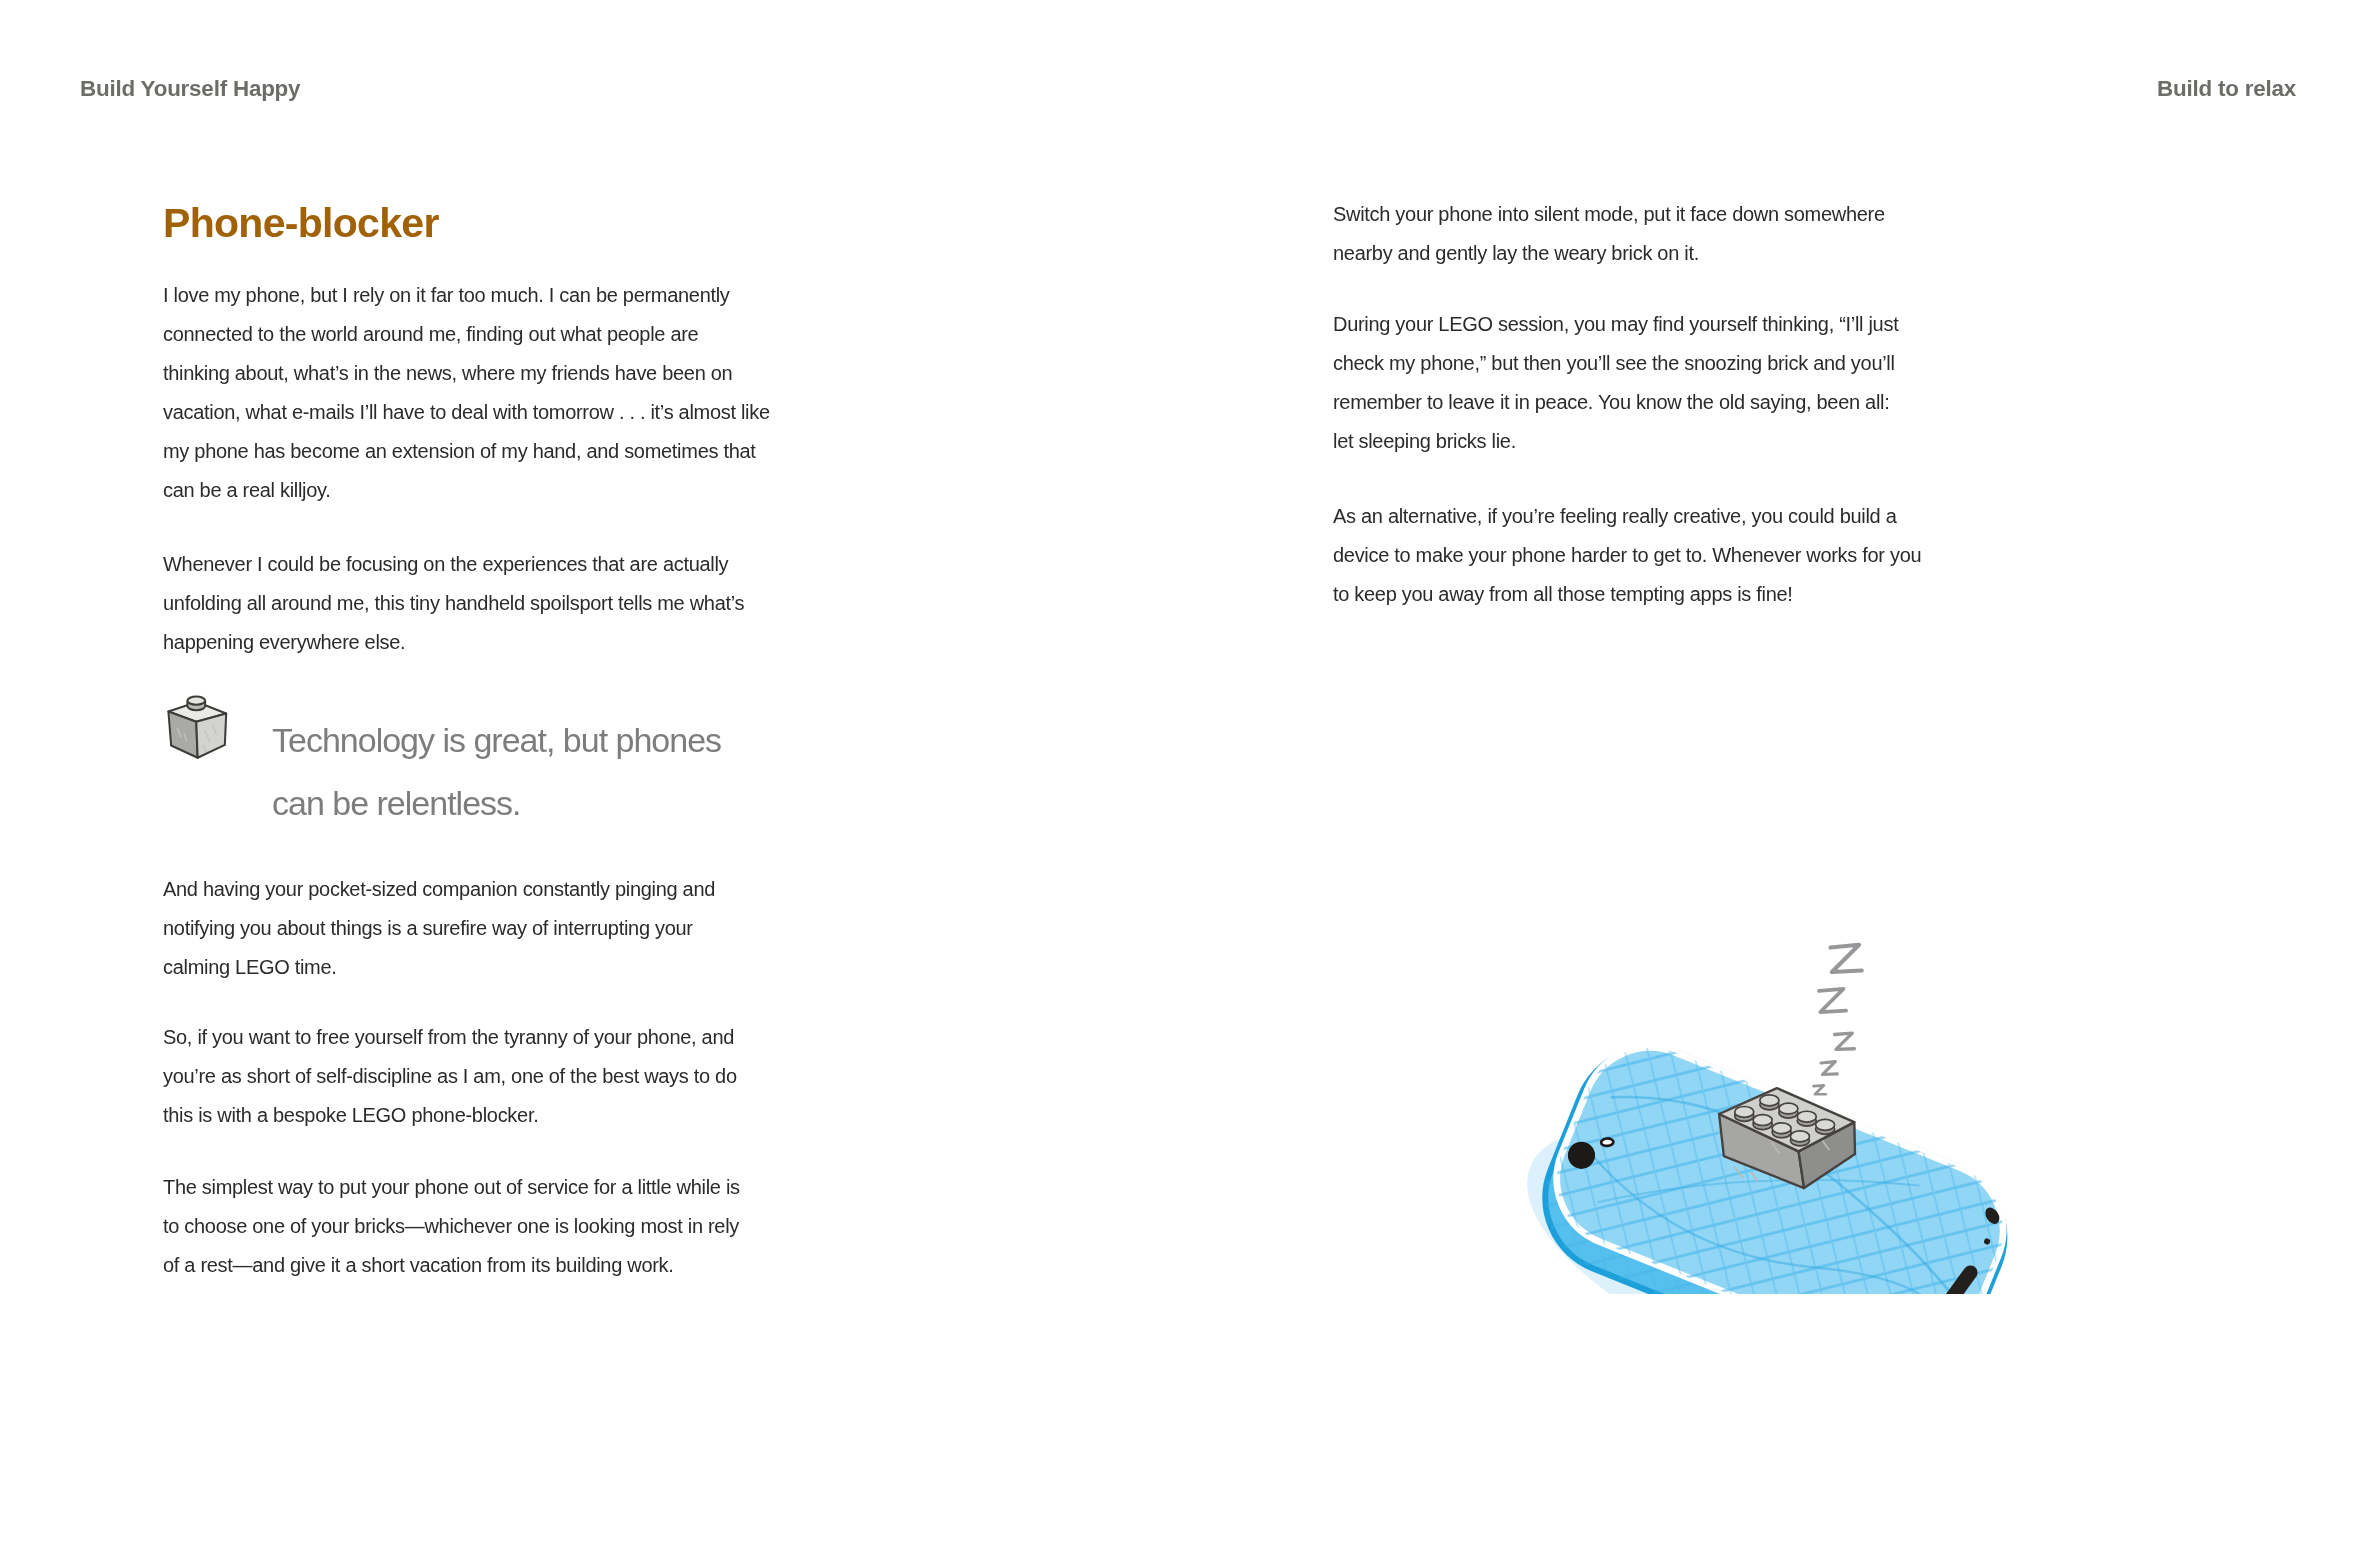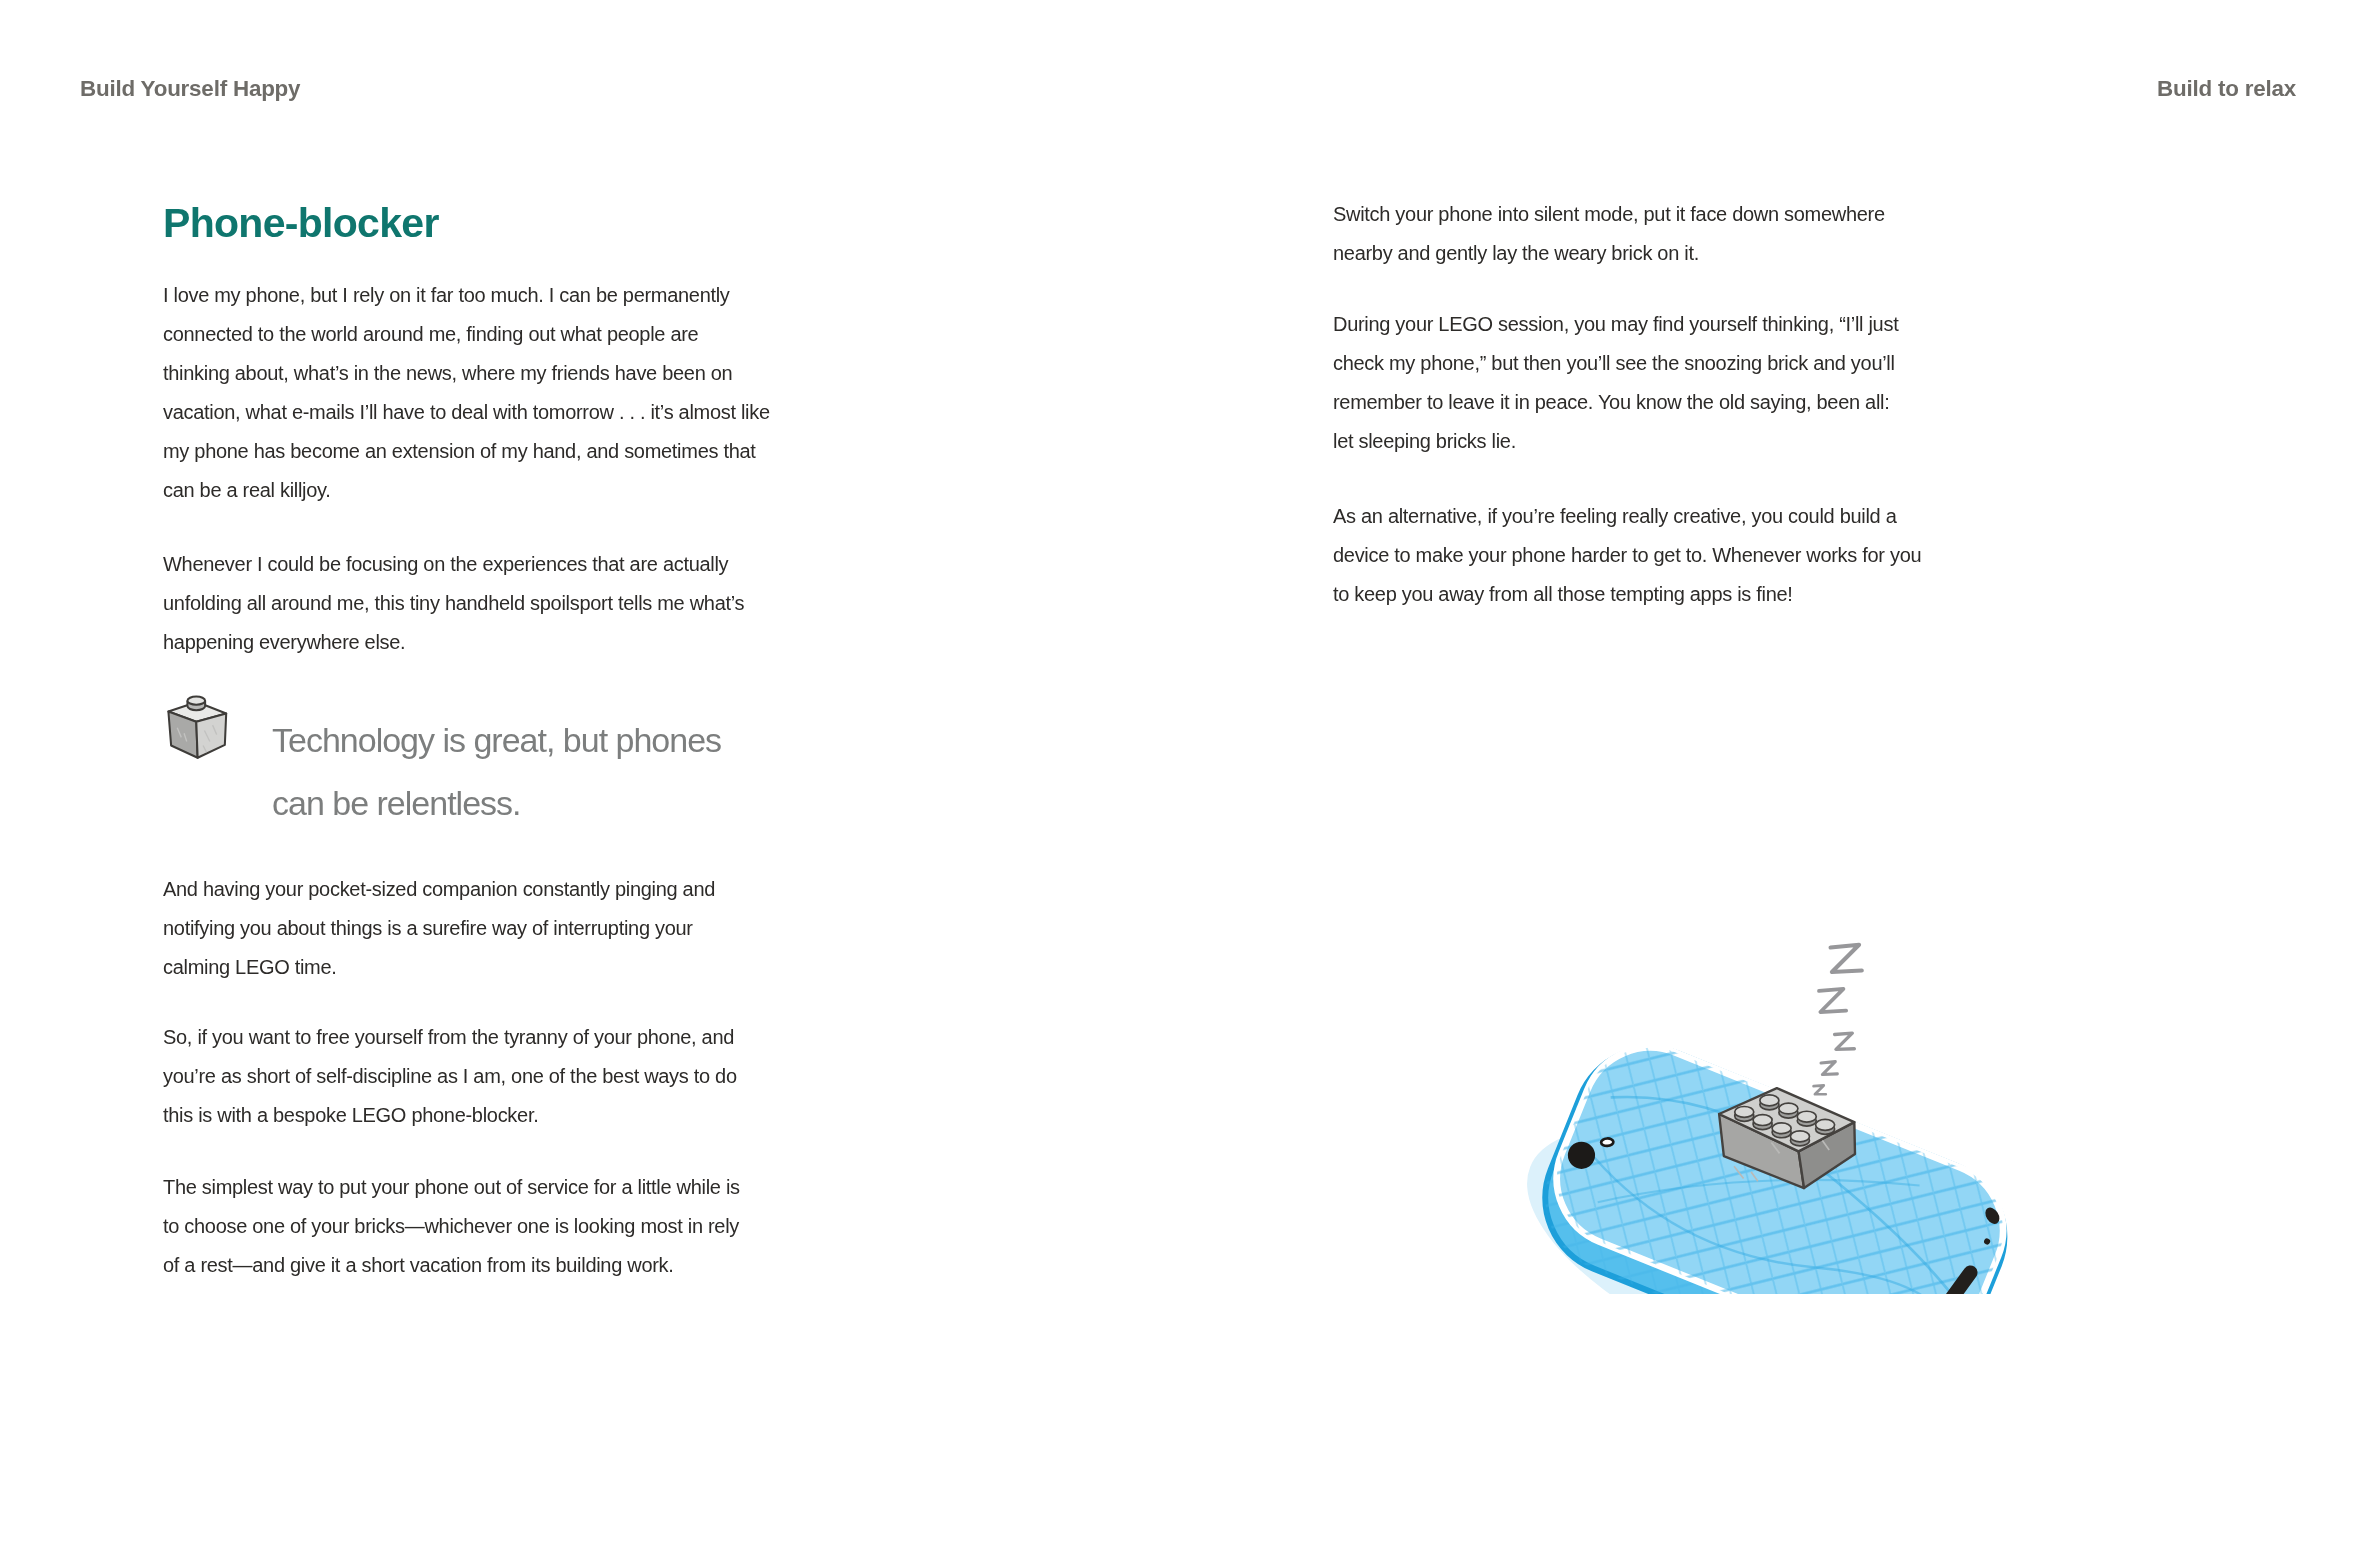--- a/index.html
+++ b/index.html
@@ -36,21 +36,21 @@
   }
   .folio.left  { left: 80px; }
   .folio.right { right: 81px; }
   .chapter-title {
     position: absolute;
     left: 163px;
     top: 200px;
     font-size: 41px;
     font-weight: 700;
     letter-spacing: -0.7px;
-    color: #0f766e;
+    color: #a16207;
   }
   .body-text {
     position: absolute;
     width: 966px;
     font-size: 20px;
     line-height: 39px;
     letter-spacing: -0.3px;
     color: #2d2b29;
     white-space: pre-line;
   }

